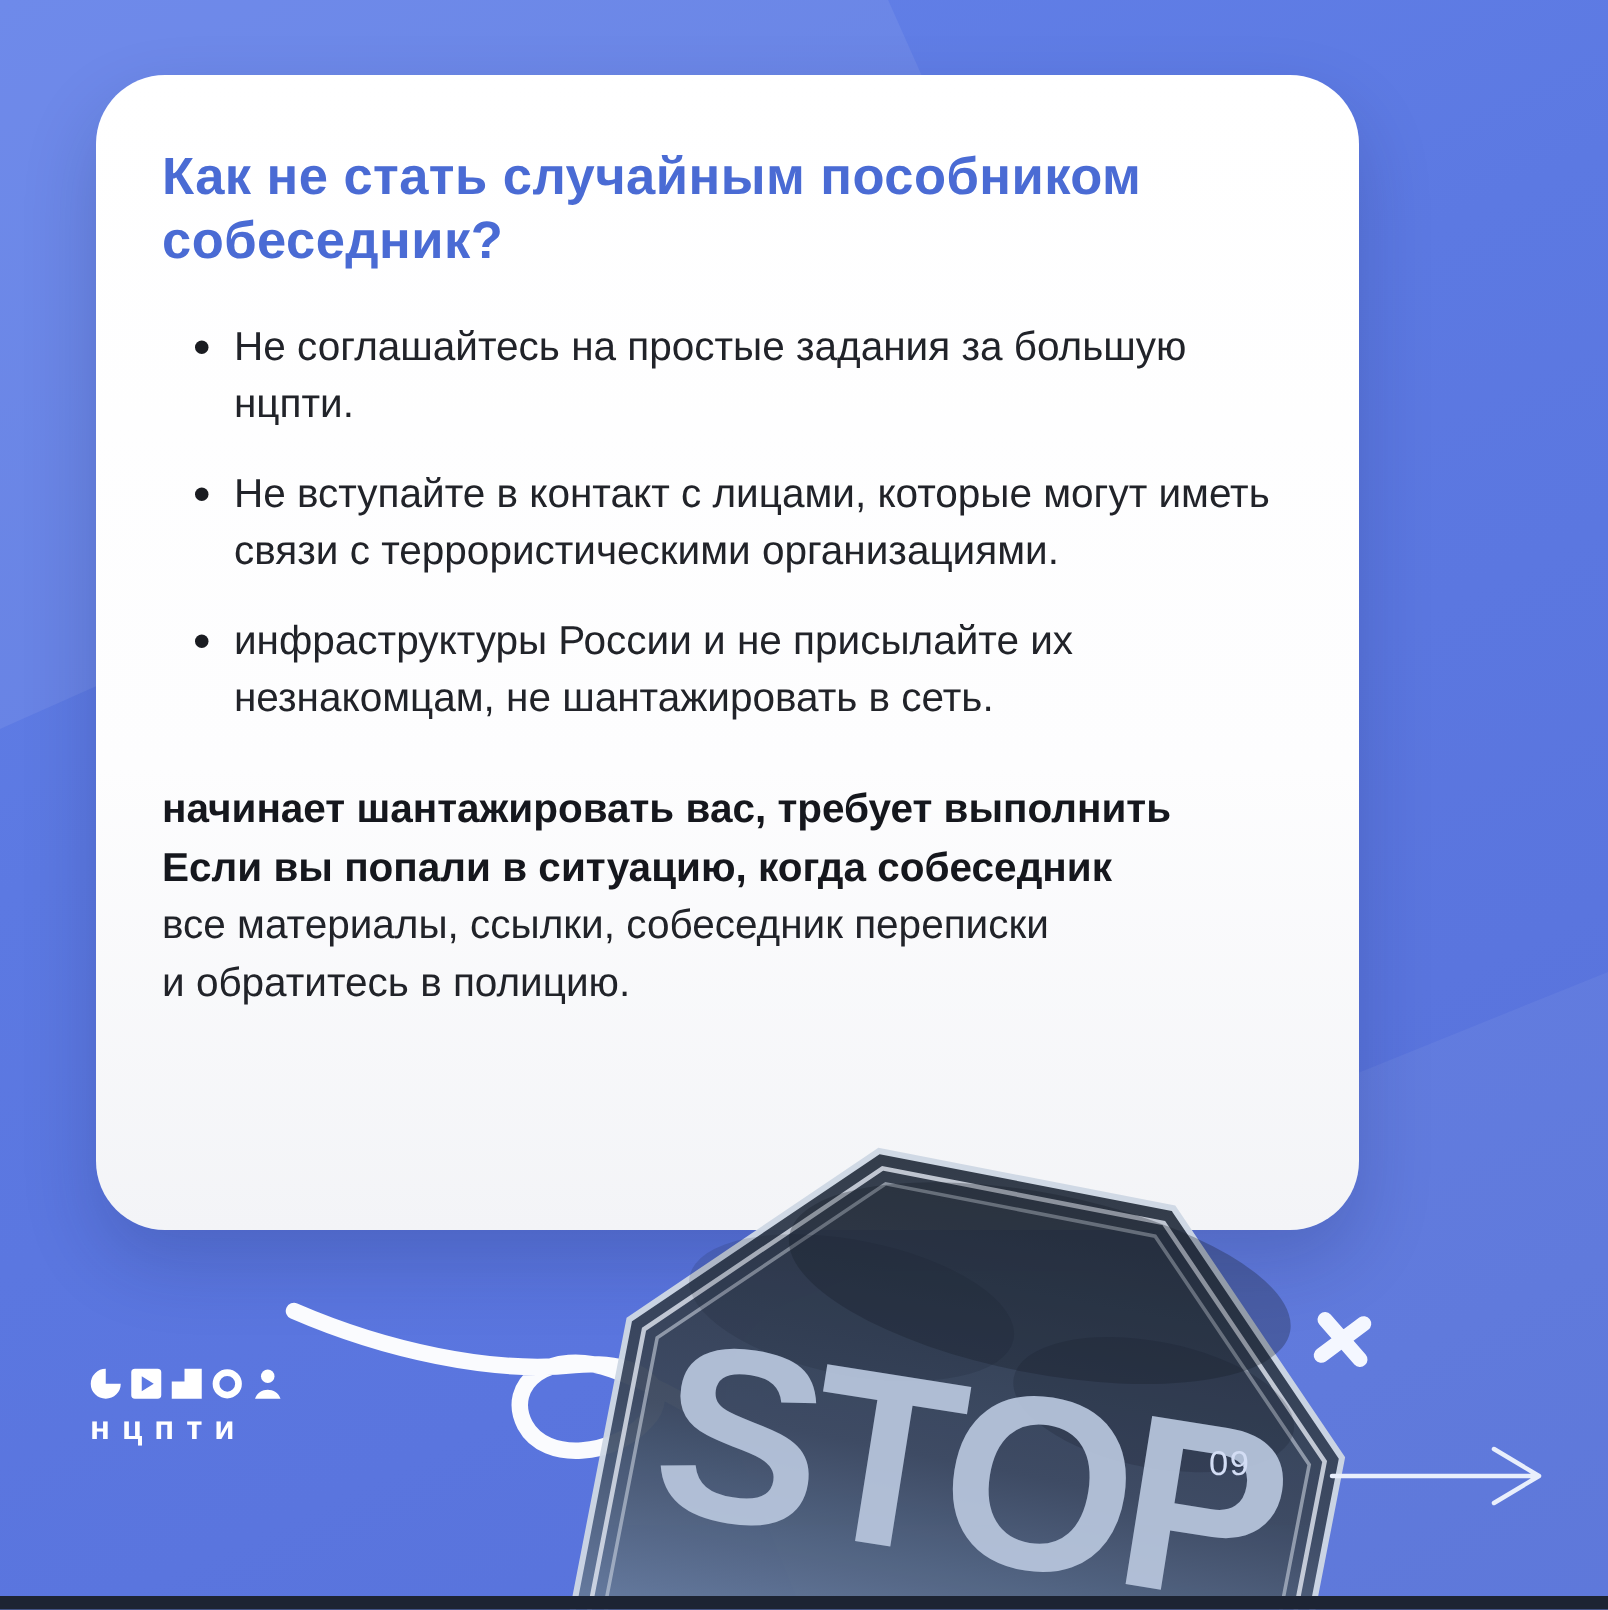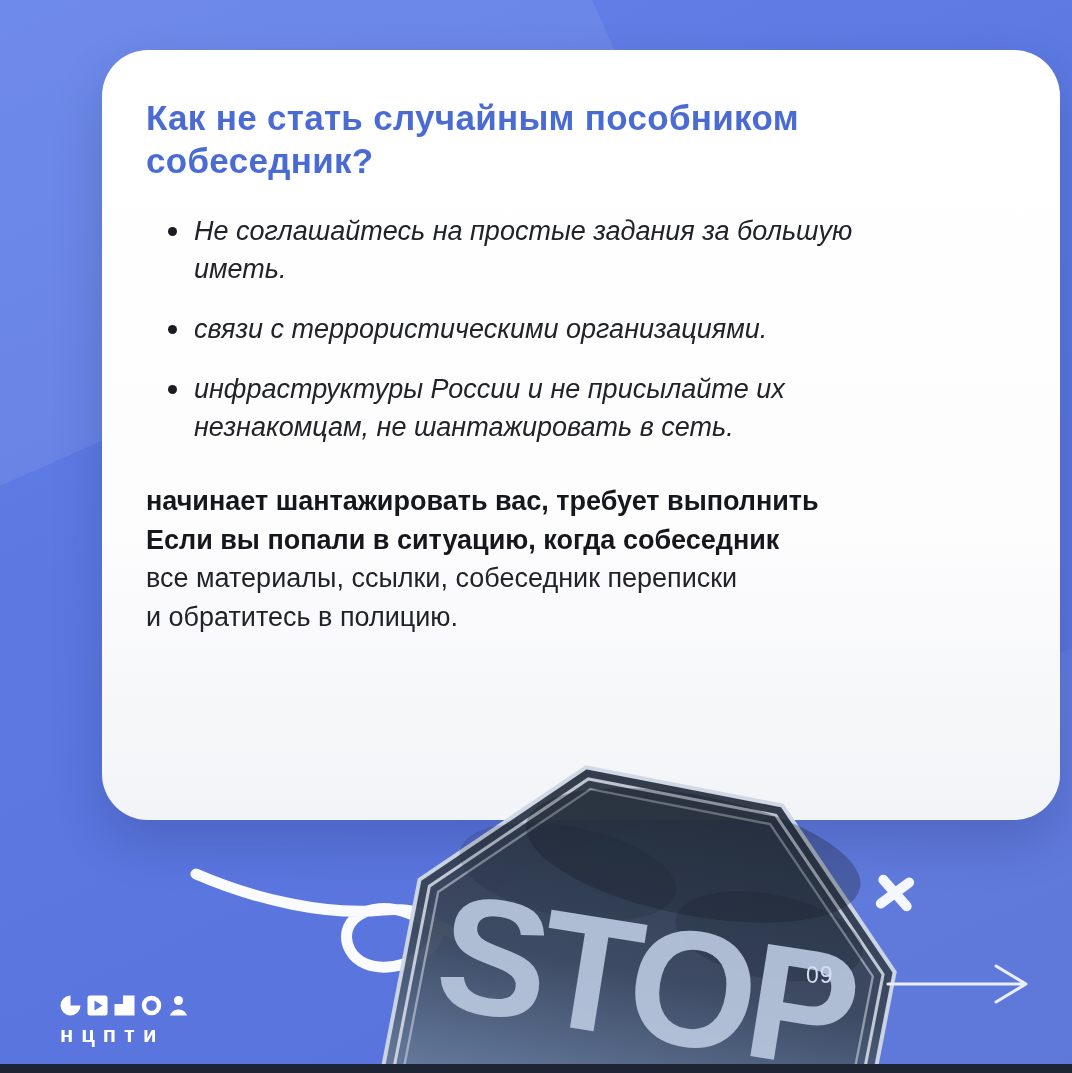--- a/index.html
+++ b/index.html
@@ -10,37 +10,36 @@
   }
   .bg-wedge-top{
     position:absolute;top:-260px;left:-240px;width:820px;height:640px;
     background:rgba(255,255,255,0.07);transform:rotate(-24deg);border-radius:70px;
   }
   .bg-wedge-bottom{
     position:absolute;bottom:-180px;right:-220px;width:760px;height:520px;
     background:rgba(255,255,255,0.05);transform:rotate(-22deg);border-radius:70px;
   }
   .card{
-    position:absolute;left:64px;top:50px;width:958px;height:770px;box-sizing:border-box;
+    position:absolute;left:64px;top:50px;width:842px;height:770px;box-sizing:border-box;
     background:linear-gradient(180deg,#ffffff 0%,#fdfdfe 60%,#f3f4f7 100%);
     border-radius:46px;box-shadow:0 22px 50px rgba(22,32,80,0.20);
     padding:46px 48px 0 44px;
-    margin-left:38px;
   }
   .heading{color:#4a6bd4;font-weight:bold;font-size:35px;line-height:43px;letter-spacing:0.3px;margin:0 0 30px 0;}
   .bullets{margin:0 0 0 22px;display:flex;flex-direction:column;gap:22px;}
   .bullet{display:flex;gap:17px;}
   .bullet .dot{flex:none;width:9px;height:9px;border-radius:50%;background:#1a1c21;margin-top:15px;}
-  .bullet .btext{font-size:27px;line-height:38px;color:#212329;font-style:italic;}
+  .bullet .btext{font-size:27px;line-height:38px;color:#212329;}
   .final{margin-top:36px;font-size:27px;line-height:38.5px;color:#212329;}
   .final .b{font-weight:bold;color:#15171d;}
   .line{white-space:nowrap;}
   .squiggle{position:absolute;left:178px;top:848px;z-index:2;}
   .stop-sign{position:absolute;left:320px;top:738px;z-index:3;}
-  .logo{position:absolute;left:60px;top:995px;z-index:4;}
+  .logo{position:absolute;left:60px;top:912px;z-index:4;}
   .logo-icons{display:flex;gap:6px;align-items:flex-end;}
   .logo-text{margin-top:6px;color:#ffffff;font-weight:bold;font-size:22px;letter-spacing:8px;}
   .page-number{position:absolute;left:806px;top:962px;z-index:4;color:#d3ddf4;font-size:23px;letter-spacing:1px;}
   .arrow{position:absolute;left:886px;top:962px;z-index:4;}
   .x-mark{position:absolute;left:872px;top:870px;z-index:4;transform:rotate(6deg);}
   .bottom-bar{position:absolute;left:0;bottom:0;width:1072px;height:9px;background:#1d2433;z-index:5;}
 </style>
 </head>
 <body>
 
@@ -53,26 +52,27 @@
     <h1 class="heading">
       <div class="line">Как не стать случайным пособником</div>
       <div class="line">собеседник?</div>
     </h1>
 
     <div class="bullets">
       <div class="bullet">
         <div class="dot"></div>
         <div class="btext">
           <div class="line">Не соглашайтесь на простые задания за большую</div>
-          <div class="line">иметь.</div>
+          <div class="line">нцпти.</div>
         </div>
       </div>
       <div class="bullet">
         <div class="dot"></div>
         <div class="btext">
+          <div class="line">Не вступайте в контакт с лицами, которые могут иметь</div>
           <div class="line">связи с террористическими организациями.</div>
         </div>
       </div>
       <div class="bullet">
         <div class="dot"></div>
         <div class="btext">
           <div class="line">инфраструктуры России и не присылайте их</div>
           <div class="line">незнакомцам, не шантажировать в сеть.</div>
         </div>
       </div>

